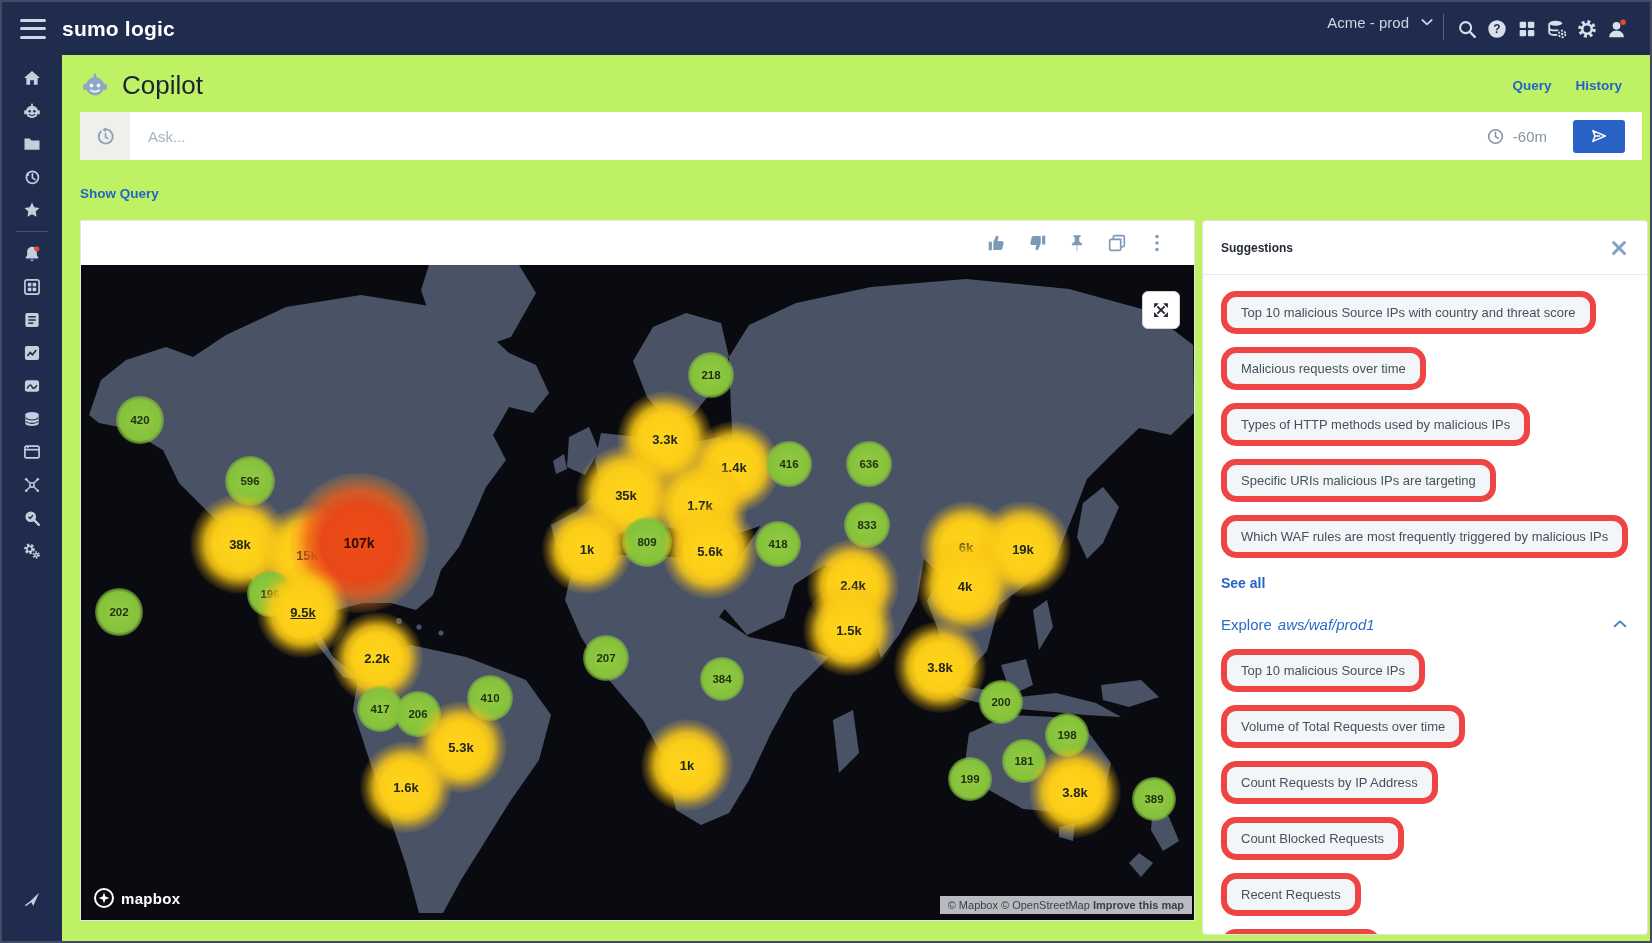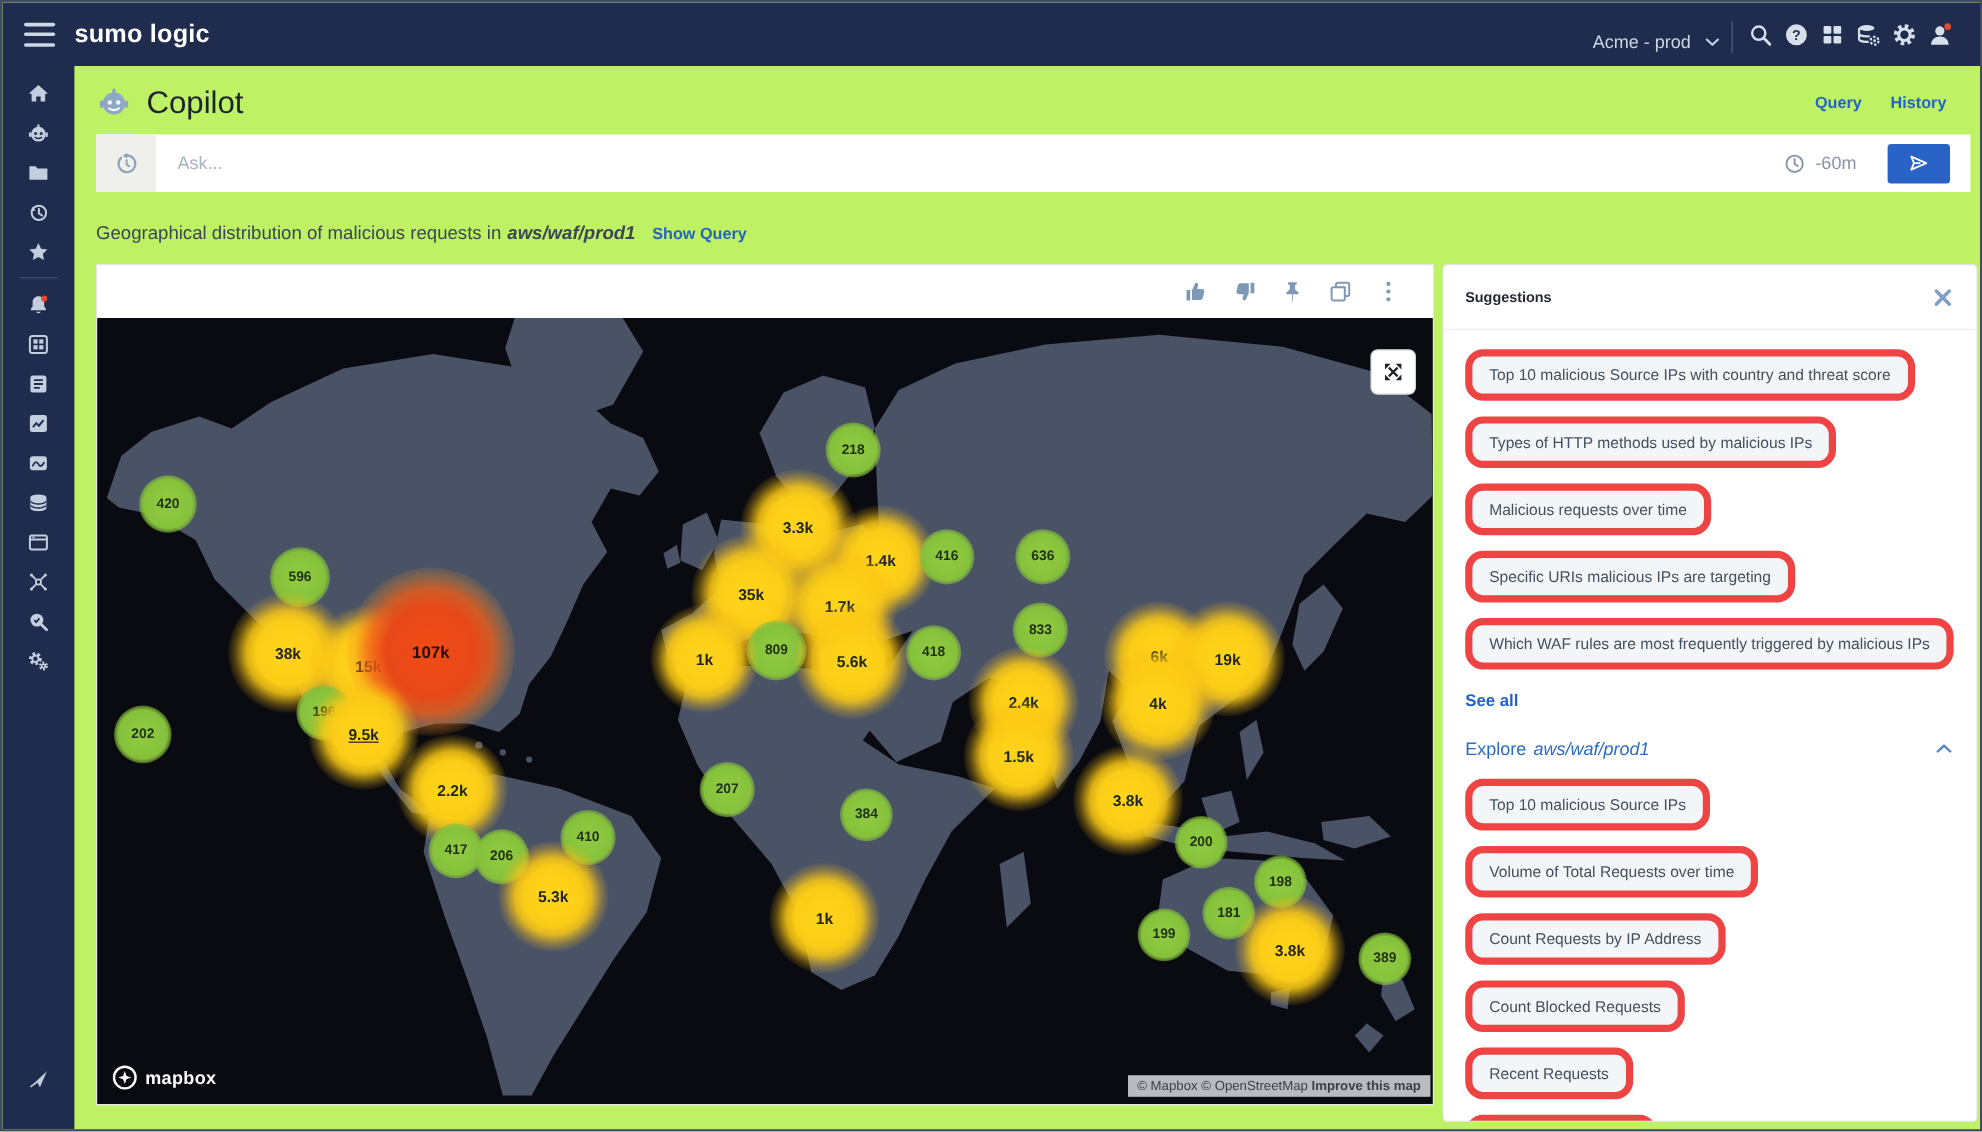--- a/index.html
+++ b/index.html
@@ -4,21 +4,21 @@
 <style>
   * { margin:0; padding:0; box-sizing:border-box; }
   html,body { background:#d8d8d8; font-family:"Liberation Sans", sans-serif; }
   #app { position:relative; width:1652px; height:943px; background:#bef264; border:2px solid #424b63; overflow:hidden; }
 
   
   .navbar { position:absolute; left:0; top:0; width:100%; height:53px; background:#1f2c4d; display:flex; align-items:center; padding:0 18px; z-index:30; }
   .hamburger { width:26px; height:20px; display:flex; flex-direction:column; justify-content:space-between; cursor:pointer; }
   .hamburger span { display:block; height:3px; background:#cdd7e6; border-radius:2px; }
   .brand { color:#ffffff; font-size:21px; font-weight:bold; letter-spacing:.2px; margin-left:16px; }
-  .nav-right { margin-left:auto; display:flex; align-items:flex-end; }
+  .nav-right { margin-left:auto; display:flex; align-items:flex-start; }
   .org-switcher { display:flex; align-items:center; gap:10px; color:#ccd6e4; font-size:15px; cursor:pointer; }
   .nav-divider { width:1px; height:26px; background:#55627f; margin:0 8px; }
   .nav-ic { width:30px; height:30px; display:flex; align-items:center; justify-content:center; color:#d7dfeb; cursor:pointer; position:relative; }
   .nav-ic svg { width:22px; height:22px; }
 
   
   .sidebar { position:absolute; left:0; top:53px; width:60px; bottom:0; background:#1f2c4d; display:flex; flex-direction:column; padding-top:6px; z-index:20; }
   .side-ic { width:60px; height:33px; display:flex; align-items:center; justify-content:center; color:#c3cede; cursor:pointer; position:relative; }
   .side-ic svg { width:20px; height:20px; }
   .side-divider { border-top:1px solid #41507300; border-color:#44536f; margin:5px 14px; }
@@ -311,21 +311,20 @@
     </div>
     <button class="send-btn">
       <svg viewBox="0 0 24 24">
           <path d="M4.5 5.5L19.5 12 4.5 18.5 7.2 12z" fill="none" stroke="#ffffff" stroke-width="1.8" stroke-linejoin="round"></path>
           <line x1="7.2" y1="12" x2="13.5" y2="12" stroke="#ffffff" stroke-width="1.8"></line>
         </svg>
     </button>
   </div>
 
   <div class="query-row">
-    <span class="query-text"><span>Geographical distribution of malicious requests in</span><span class="query-source">aws/waf/prod1</span></span>
     <a class="blue-link">Show Query</a>
   </div>
 
   <div class="viz-card">
     <div class="viz-toolbar">
       <span class="tool-ic">
           <svg viewBox="0 0 24 24">
             <path d="M3 10.5h3.4V20H3zM8 19.6h7.6c1.1 0 2-.7 2.2-1.7l1.4-5.6c.3-1.3-.7-2.6-2.1-2.6h-4.4l.9-3.8c.2-1-.5-1.9-1.5-1.9-.6 0-1.1.3-1.4.8L8 10.8z" fill="currentColor"></path>
           </svg>
         </span>
@@ -434,20 +433,23 @@
           </div>
           <div class="bubble green" style="left: 314px; top: 426px; width: 46px; height: 46px;">
             <span>206</span>
           </div>
           <div class="bubble green" style="left: 386px; top: 410px; width: 46px; height: 46px;">
             <span>410</span>
           </div>
           <div class="bubble yellow" style="left: 334px; top: 436px; width: 92px; height: 92px;">
             <span>5.3k</span>
           </div>
+          <div class="bubble yellow" style="left: 279px; top: 476px; width: 92px; height: 92px;">
+            <span>1.6k</span>
+          </div>
           <div class="bubble green" style="left: 607px; top: 87px; width: 46px; height: 46px;">
             <span>218</span>
           </div>
           <div class="bubble yellow" style="left: 536px; top: 126px; width: 96px; height: 96px;">
             <span>3.3k</span>
           </div>
           <div class="bubble yellow" style="left: 607px; top: 156px; width: 92px; height: 92px;">
             <span>1.4k</span>
           </div>
           <div class="bubble green" style="left: 685px; top: 176px; width: 46px; height: 46px;">
@@ -552,22 +554,22 @@
       <span class="panel-close">
         <svg viewBox="0 0 22 22">
             <path d="M5 5l12 12M17 5L5 17" stroke="currentColor" stroke-width="3.2" stroke-linecap="round"></path>
           </svg>
       </span>
     </div>
     <div class="panel-body">
       <div class="chips">
 
       <button class="chip">Top 10 malicious Source IPs with country and threat score</button>
+          <button class="chip">Malicious requests over time</button>
           <button class="chip">Types of HTTP methods used by malicious IPs</button>
-          <button class="chip">Malicious requests over time</button>
           <button class="chip">Specific URIs malicious IPs are targeting</button>
           <button class="chip">Which WAF rules are most frequently triggered by malicious IPs</button>
         </div>
       <span class="see-all">See all</span>
 
       <div class="explore-section">
         <div class="section-head">
           <span class="section-title"><span>Explore</span><span class="src">aws/waf/prod1</span></span>
           <span class="collapse-ic">
             <svg viewBox="0 0 24 24">

